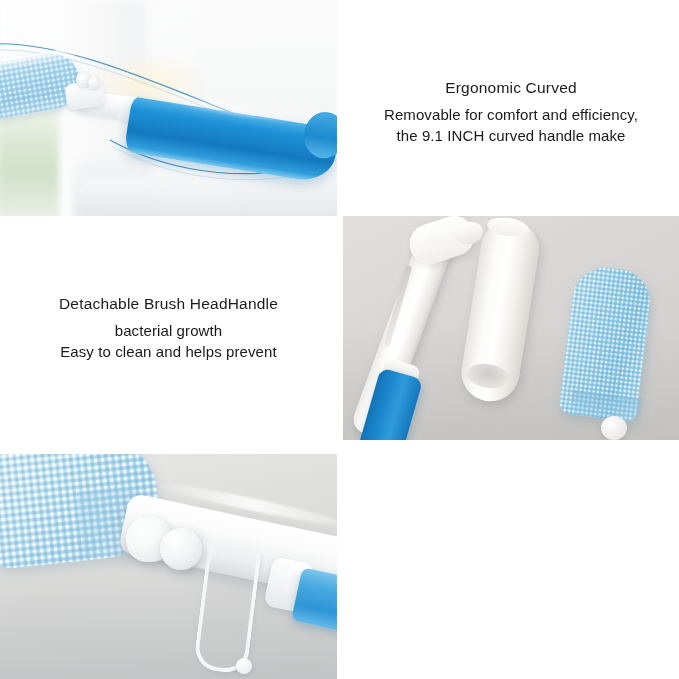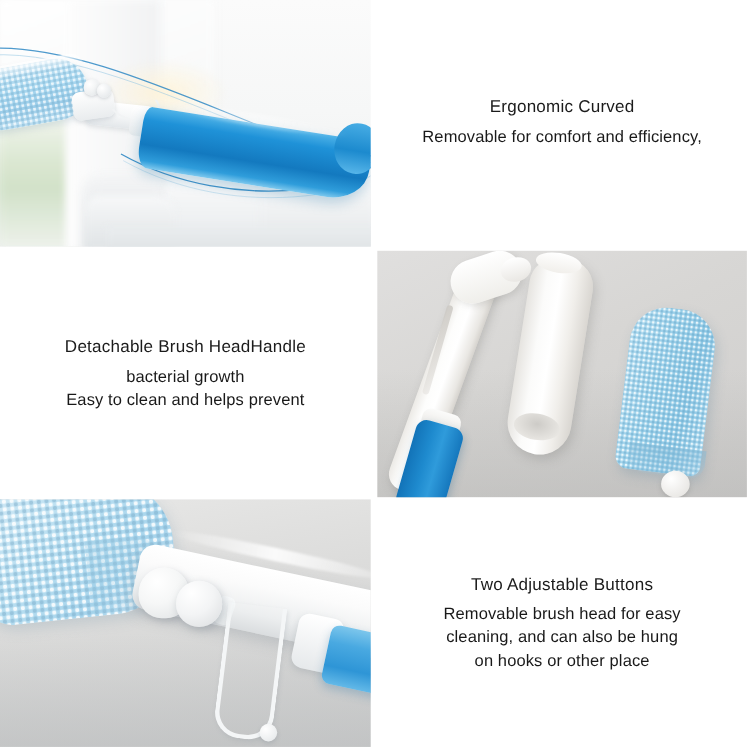--- a/index.html
+++ b/index.html
@@ -1,21 +1,21 @@
 <!DOCTYPE html>
 <html><head>
 <meta charset="utf-8">
 <style>
   html,body{margin:0;padding:0;background:#fff;}
   body{width:679px;height:679px;overflow:hidden;font-family:"Liberation Sans",sans-serif;}
   .grid{position:relative;width:679px;height:482px;background:#fff;}
   .cell{position:absolute;overflow:hidden;}
   
   .r1{top:0;height:224px;}
-  .r2{top:228px;height:224px;}
+  .r2{top:216px;height:224px;}
   .r3{top:454px;height:225px;}
   .cL{left:0;width:337px;}
   .cR{left:343px;width:336px;}
 
   
   .textpanel{display:flex;flex-direction:column;align-items:center;justify-content:center;
     background:#fff;padding:0 14px;box-sizing:border-box;}
   .headline{font-size:15.5px;color:#1b1b1b;letter-spacing:.2px;margin-bottom:5px;text-align:center;
     line-height:1.35;white-space:nowrap;}
   .body-txt{font-size:15px;color:#191919;text-align:center;line-height:1.42;letter-spacing:.1px;}
@@ -194,20 +194,21 @@
     <div class="ferrule"></div>
     <div class="grip"></div>
     <div class="gripEnd"></div>
     <div class="gripHi"></div>
   </div>
 
   <div class="cell r1 cR textpanel">
     <div class="headline">Ergonomic Curved</div>
     <div class="body-txt">
       <span>Removable for comfort and efficiency,</span>
+      <span>the 9.1 INCH curved handle make</span>
     </div>
   </div>
 
   <div class="cell r2 cL textpanel">
     <div class="headline">Detachable Brush HeadHandle</div>
     <div class="body-txt">
       <span>bacterial growth</span>
       <span>Easy to clean and helps prevent</span>
     </div>
   </div>
@@ -236,22 +237,14 @@
     <div class="shaftHi"></div>
     <div class="cordTop"></div>
     <div class="cord"></div>
     <div class="cordKnot"></div>
     <div class="knobA"></div>
     <div class="knobB"></div>
     <div class="collar3"></div>
     <div class="blueShaft"></div>
   </div>
 
-  <div class="cell r3 cR textpanel">
-    <div class="headline">Two Adjustable Buttons</div>
-    <div class="body-txt">
-      <span>Removable brush head for easy</span>
-      <span>cleaning, and can also be hung</span>
-      <span>on hooks or other place</span>
-    </div>
-  </div>
 
 </div>
 
 </body></html>

